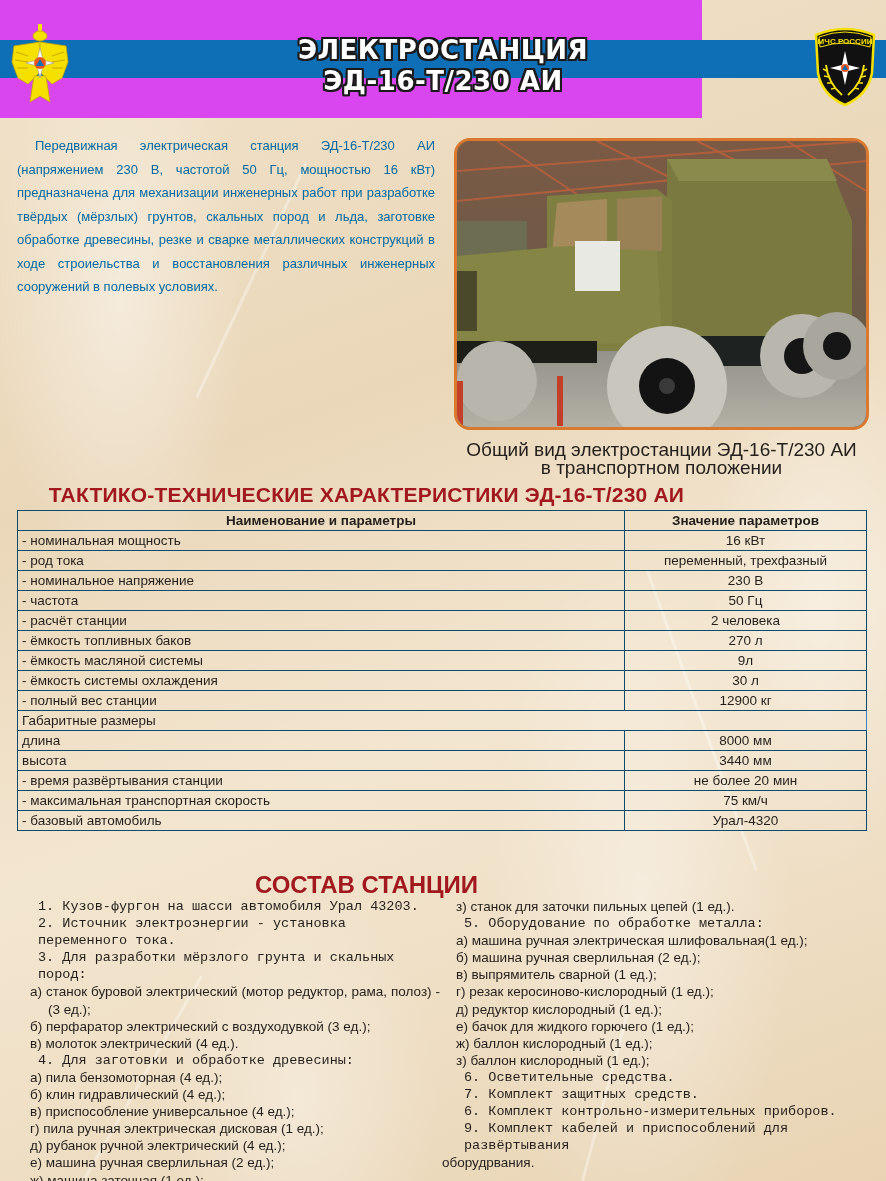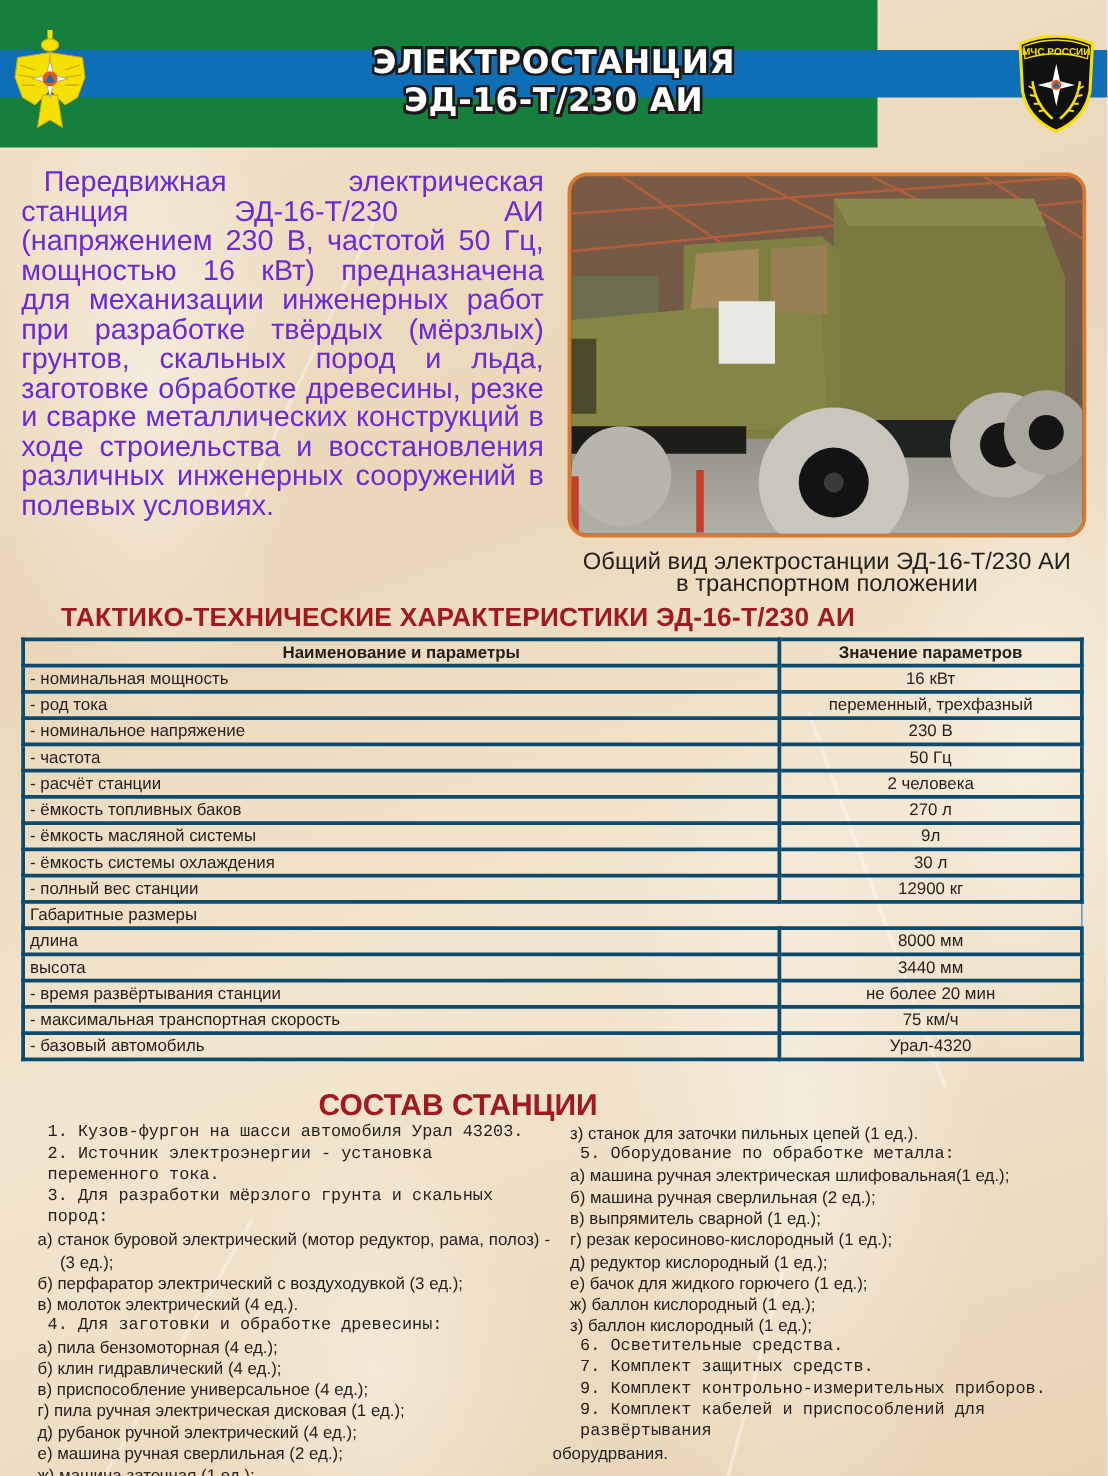--- a/index.html
+++ b/index.html
@@ -14,38 +14,38 @@
         radial-gradient(ellipse 160px 400px at 820px 600px, rgba(255,255,255,0.35), rgba(255,255,255,0) 70%),
         radial-gradient(ellipse 200px 300px at 300px 1100px, rgba(255,255,255,0.35), rgba(255,255,255,0) 70%),
         linear-gradient(160deg, #f1e3cb 0%, #ead7b9 35%, #f3e6d0 60%, #e8d4b4 100%);
     }
     .vein {
       position: absolute; background: rgba(255,255,255,0.35);
       width: 3px; border-radius: 2px; pointer-events: none;
     }
 
     
-    .header { position: absolute; left: 0; top: 0; width: 702px; height: 118px; background: #15803d; }
+    .header { position: absolute; left: 0; top: 0; width: 702px; height: 118px; background: #d946ef; }
     .header .band { position: absolute; left: 0; top: 40px; width: 886px; height: 38px; background: #0f6fb6; }
     .header .title {
       position: absolute; left: 0; width: 886px; text-align: center;
       font-family: "DejaVu Sans", sans-serif; font-weight: bold; font-size: 26px;
       color: #ffffff; letter-spacing: 0.5px;
       text-shadow: -2px -2px 0 #1a1a1a, 2px -2px 0 #1a1a1a, -2px 2px 0 #1a1a1a, 2px 2px 0 #1a1a1a,
                    0 2px 0 #1a1a1a, 0 -2px 0 #1a1a1a, 2px 0 0 #1a1a1a, -2px 0 0 #1a1a1a;
     }
     .header .t1 { top: 35px; }
     .header .t2 { top: 66px; }
     .emblem-left { position: absolute; left: 10px; top: 22px; width: 56px; width: 60px; height: 86px; }
     .emblem-right { position: absolute; left: 812px; top: 25px; width: 66px; height: 82px; }
 
     
     .intro {
       position: absolute; left: 17px; top: 134px; width: 418px;
-      font-size: 23px; line-height: 23.5px; text-align: justify; color: #6d28d9;
+      font-size: 13px; line-height: 23.5px; text-align: justify; color: #0369a1;
       text-indent: 18px;
     }
 
     
     .photo {
       position: absolute; left: 454px; top: 138px; width: 415px; height: 292px;
       border: 3px solid #d9782e; border-radius: 16px; overflow: hidden;
       background: #6e6a4e;
     }
     .photo svg { display: block; }
@@ -58,21 +58,21 @@
     .section-title {
       position: absolute; left: 0; width: 733px; text-align: center;
       font-weight: bold; color: #a1191e;
     }
     .specs-title { top: 483px; font-size: 21px; letter-spacing: 0.2px; }
     .specs-table {
       position: absolute; left: 17px; top: 510px; width: 850px;
       border-collapse: collapse; font-size: 13.5px;
     }
     .specs-table td, .specs-table th {
-      border: 3px solid #0c4a6e; height: 20px; padding: 0 4px; line-height: 18px;
+      border: 1px solid #0c4a6e; height: 20px; padding: 0 4px; line-height: 18px;
     }
     .specs-table th { font-weight: bold; text-align: center; }
     .specs-table td.val { text-align: center; width: 242px; }
     .specs-table th.val { width: 242px; }
     .specs-table tr.group-row td { border-right: 1px solid #3b86c6; }
 
     
     .comp-title { top: 871px; font-size: 24px; }
     .comp-col {
       position: absolute; top: 898px; font-size: 13.5px; line-height: 17.1px; color: #231f1c;
@@ -289,16 +289,16 @@
     <div class="li">а) машина ручная электрическая шлифовальная(1 ед.);</div>
     <div class="li">б) машина ручная сверлильная (2 ед.);</div>
     <div class="li">в) выпрямитель сварной (1 ед.);</div>
     <div class="li">г) резак керосиново-кислородный (1 ед.);</div>
     <div class="li">д) редуктор кислородный (1 ед.);</div>
     <div class="li">е) бачок для жидкого горючего (1 ед.);</div>
     <div class="li">ж) баллон кислородный (1 ед.);</div>
     <div class="li">з) баллон кислородный (1 ед.);</div>
     <div class="li ind">6. Осветительные средства.</div>
     <div class="li ind">7. Комплект защитных средств.</div>
-    <div class="li ind">9. Комплект контрольно-измерительных приборов.</div>
+    <div class="li ind">6. Комплект контрольно-измерительных приборов.</div>
     <div class="li ind">9. Комплект кабелей и приспособлений для развёртывания</div>
     <div class="li out">оборудрвания.</div>
   </div>
 
 </body></html>

